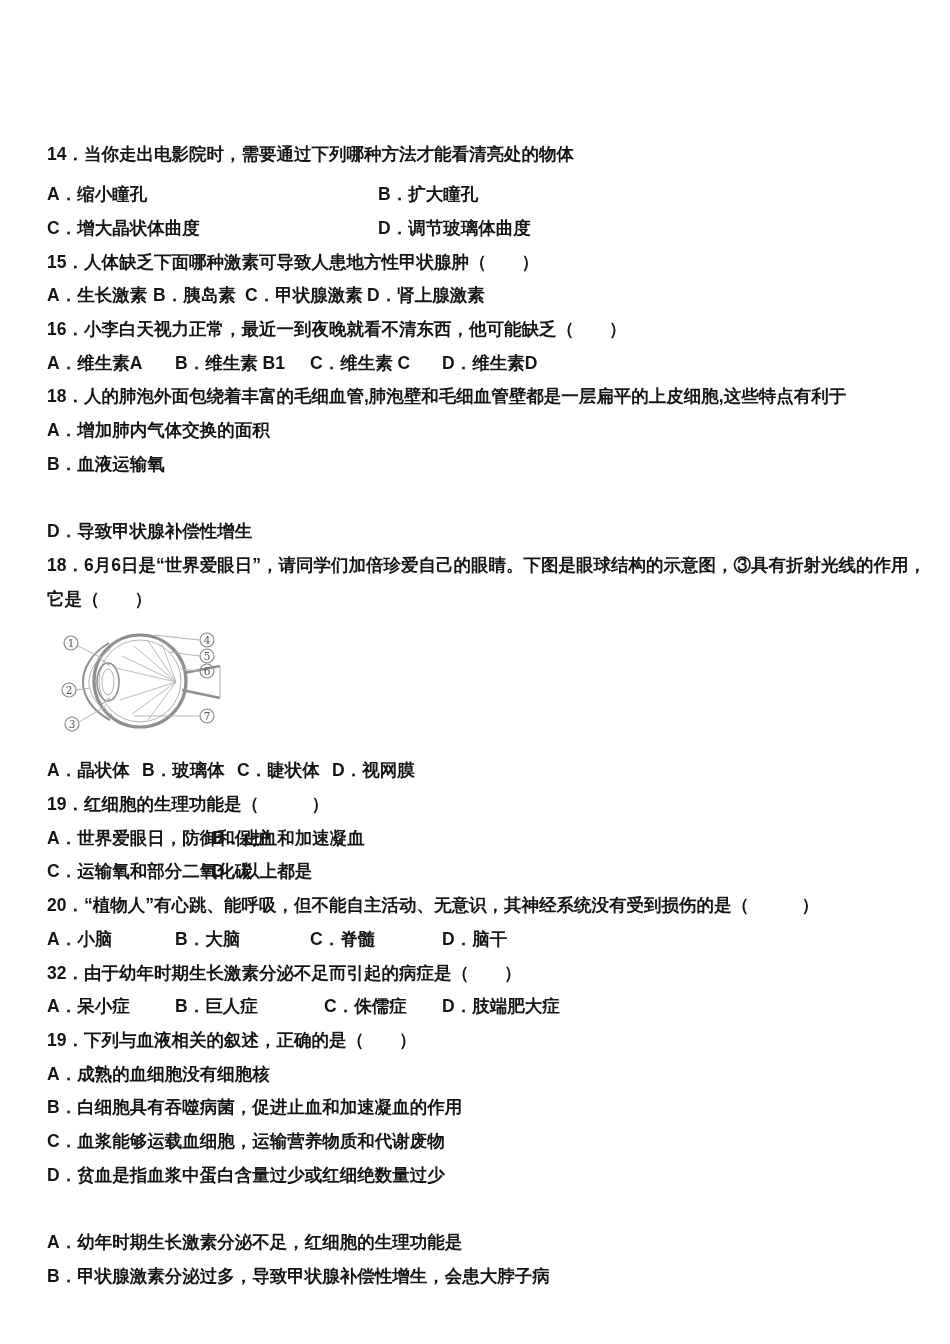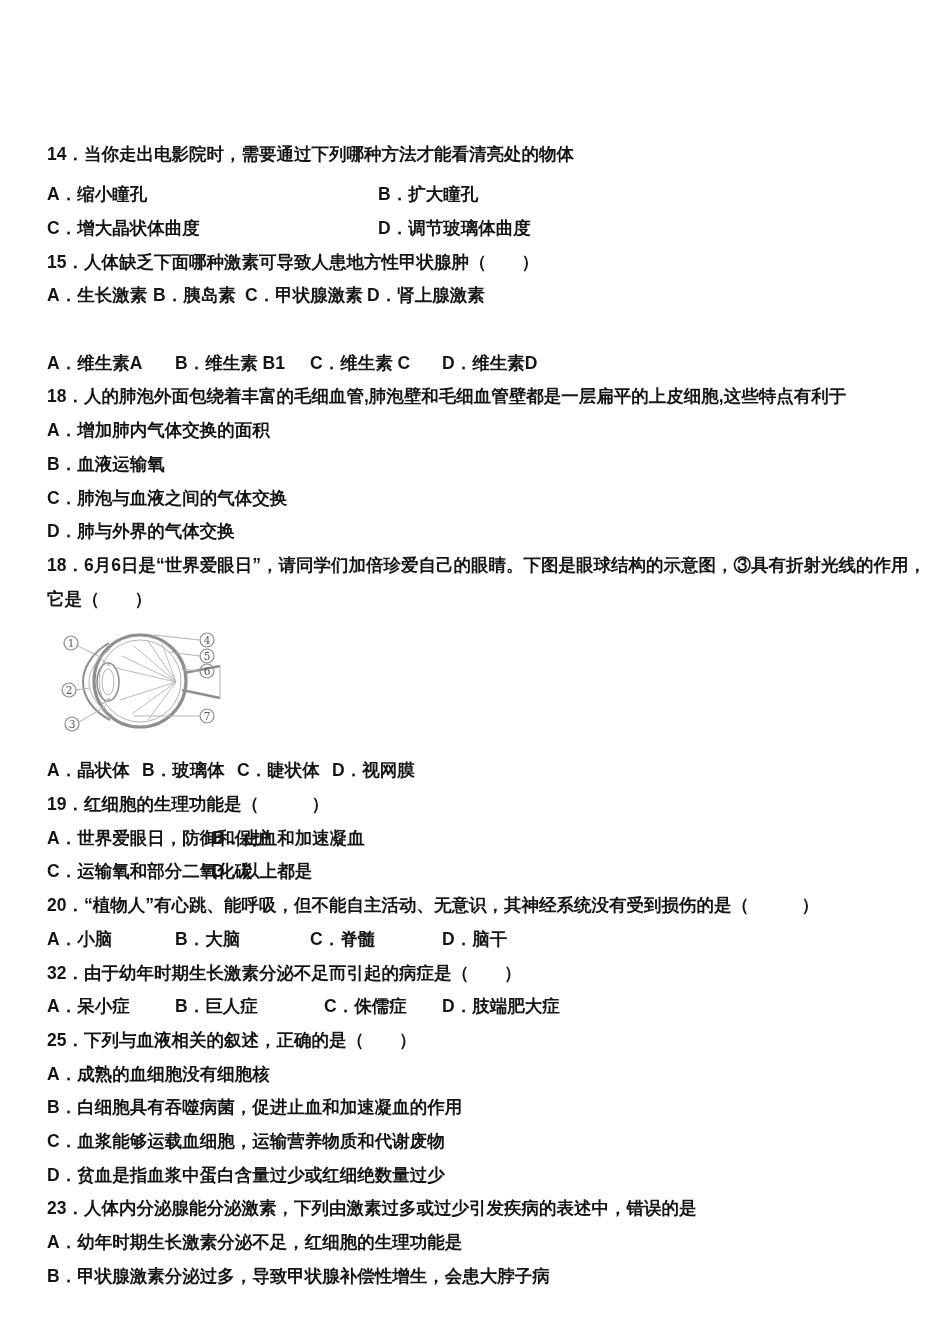--- a/index.html
+++ b/index.html
@@ -45,30 +45,30 @@
   <div class="ln" style="left:378px;top:139px">B．扩大瞳孔</div>
   <div class="ln" style="left:47px; top:173px">C．增大晶状体曲度</div>
   <div class="ln" style="left:378px;top:173px">D．调节玻璃体曲度</div>
 
   <div class="ln" style="left:47px; top:207px">15．人体缺乏下面哪种激素可导致人患地方性甲状腺肿（　　）</div>
   <div class="ln" style="left:47px; top:240px">A．生长激素</div>
   <div class="ln" style="left:153px;top:240px">B．胰岛素</div>
   <div class="ln" style="left:245px;top:240px">C．甲状腺激素</div>
   <div class="ln" style="left:367px;top:240px">D．肾上腺激素</div>
 
+  <div class="ln" style="left:47px; top:274px">16．小李白天视力正常，最近一到夜晚就看不清东西，他可能缺乏（　　）</div>
   <div class="ln" style="left:47px; top:308px">A．维生素A</div>
   <div class="ln" style="left:175px;top:308px">B．维生素 B1</div>
   <div class="ln" style="left:310px;top:308px">C．维生素 C</div>
   <div class="ln" style="left:442px;top:308px">D．维生素D</div>
 
   <div class="ln" style="left:47px; top:341px">18．人的肺泡外面包绕着丰富的毛细血管,肺泡壁和毛细血管壁都是一层扁平的上皮细胞,这些特点有利于</div>
   <div class="ln" style="left:47px; top:375px">A．增加肺内气体交换的面积</div>
   <div class="ln" style="left:47px; top:409px">B．血液运输氧</div>
-  <div class="ln" style="left:47px; top:443px">C．肺泡与血液之间的气体交换</div>
-  <div class="ln" style="left:47px; top:476px">D．肺与外界的气体交换</div>
+  <div class="ln" style="left:47px; top:476px">D．导致甲状腺补偿性增生</div>
 
   <div class="ln" style="left:47px; top:510px">18．6月6日是“世界爱眼日”，请同学们加倍珍爱自己的眼睛。下图是眼球结构的示意图，③具有折射光线的作用，</div>
   <div class="ln" style="left:47px; top:544px">它是（　　）</div>
 
   <svg class="diagram" width="300" height="130" viewBox="0 0 300 130">
     <g>
 
       <circle class="sketch" cx="90" cy="55" r="46" stroke-width="3.2"></circle>
       <circle class="sketch-light" cx="90" cy="55" r="41" stroke-width="1"></circle>
 
@@ -140,23 +140,22 @@
   <div class="ln" style="left:175px;top:884px">B．大脑</div>
   <div class="ln" style="left:310px;top:884px">C．脊髓</div>
   <div class="ln" style="left:442px;top:884px">D．脑干</div>
 
   <div class="ln" style="left:47px; top:918px">32．由于幼年时期生长激素分泌不足而引起的病症是（　　）</div>
   <div class="ln" style="left:47px; top:951px">A．呆小症</div>
   <div class="ln" style="left:175px;top:951px">B．巨人症</div>
   <div class="ln" style="left:324px;top:951px">C．侏儒症</div>
   <div class="ln" style="left:442px;top:951px">D．肢端肥大症</div>
 
-  <div class="ln" style="left:47px; top:985px">25．下列与血液相关的叙述，正确的是（　　）</div>
+  <div class="ln" style="left:47px; top:985px">19．下列与血液相关的叙述，正确的是（　　）</div>
   <div class="ln" style="left:47px; top:1019px">A．成熟的血细胞没有细胞核</div>
   <div class="ln" style="left:47px; top:1086px">C．血浆能够运载血细胞，运输营养物质和代谢废物</div>
   <div class="ln" style="left:47px; top:1052px">B．白细胞具有吞噬病菌，促进止血和加速凝血的作用</div>
   <div class="ln" style="left:47px; top:1120px">D．贫血是指血浆中蛋白含量过少或红细绝数量过少</div>
 
-  <div class="ln" style="left:47px; top:1153px">23．人体内分泌腺能分泌激素，下列由激素过多或过少引发疾病的表述中，错误的是</div>
   <div class="ln" style="left:47px; top:1187px">A．幼年时期生长激素分泌不足，红细胞的生理功能是</div>
   <div class="ln" style="left:47px; top:1221px">B．甲状腺激素分泌过多，导致甲状腺补偿性增生，会患大脖子病</div>
 
 </div>
 
 </body></html>

